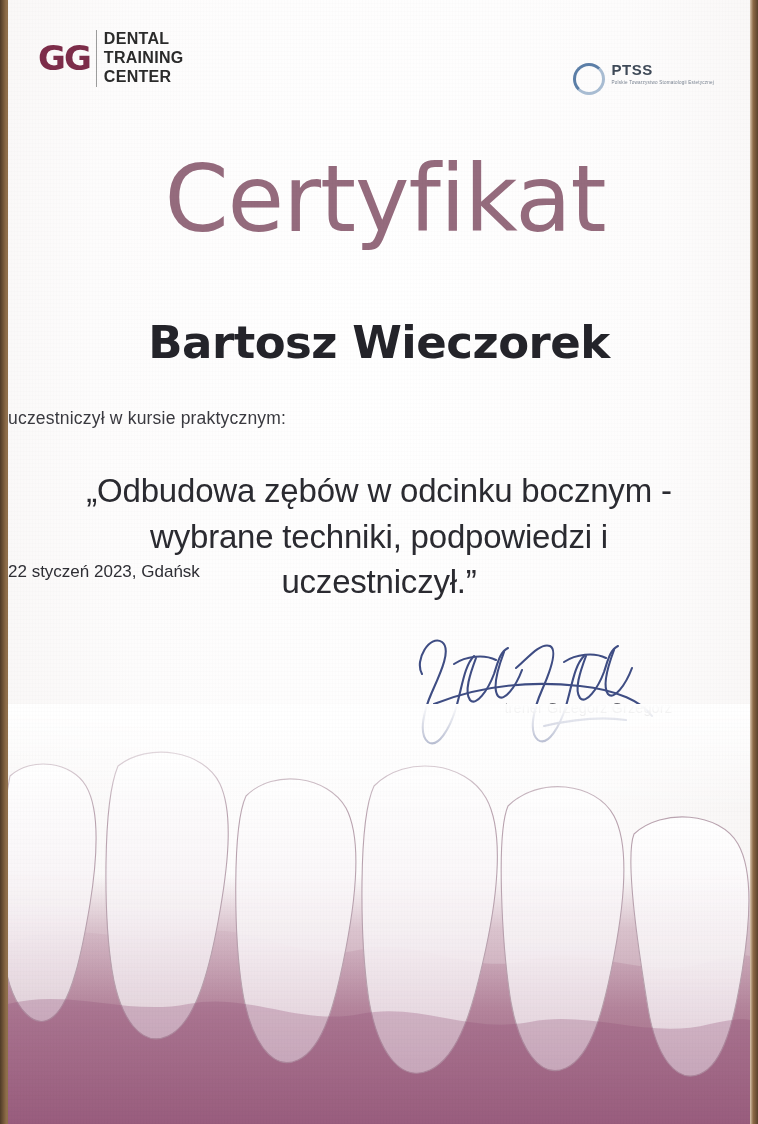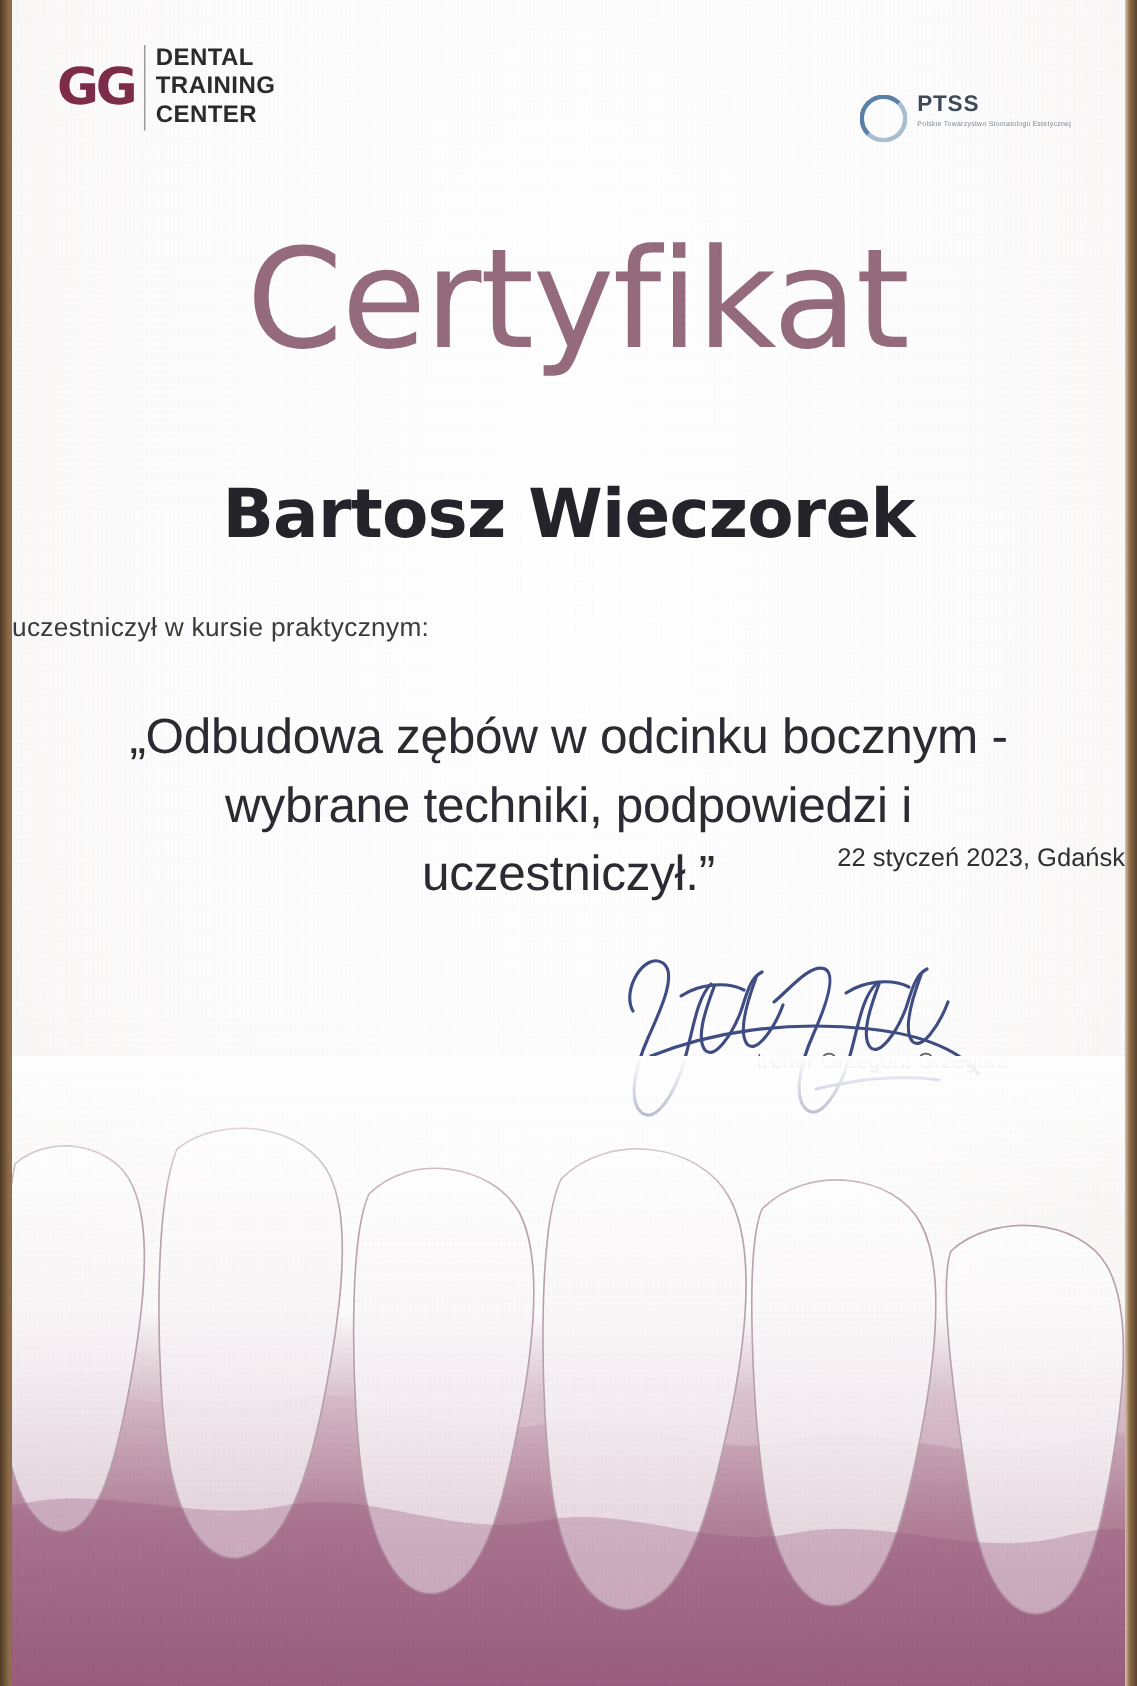--- a/index.html
+++ b/index.html
@@ -151,21 +151,21 @@
     text-align: center;
     font-size: 33px;
     line-height: 1.38;
     color: #2b2b31;
     letter-spacing: -0.2px;
   }
   .datecity {
     position: absolute;
     top: 562px;
     left: 0; right: 0;
-    text-align: right;
+    text-align: left;
     font-size: 17px;
     color: #2f2f35;
   }
 
   
   .signature {
     position: absolute;
     top: 616px;
     right: 76px;
     width: 260px;

